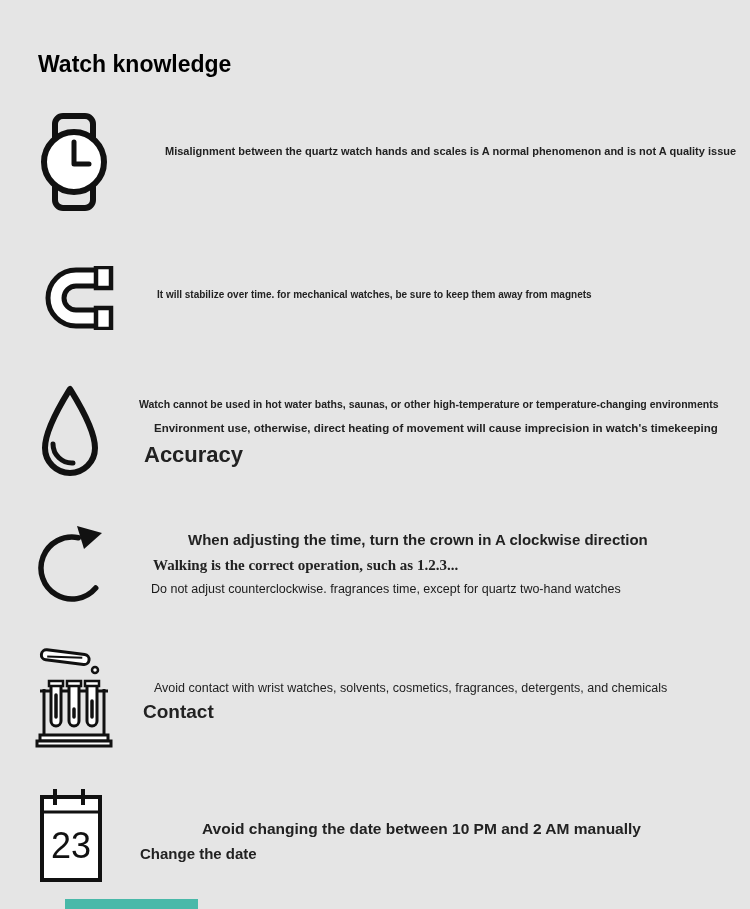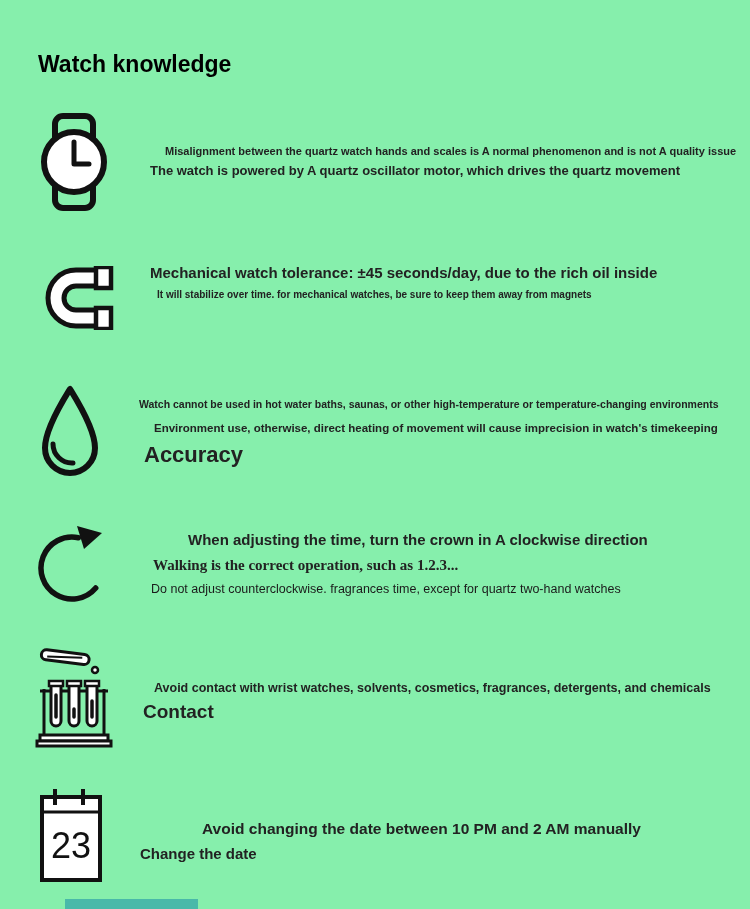--- a/index.html
+++ b/index.html
@@ -1,16 +1,16 @@
 <!DOCTYPE html>
 <html><head>
 <meta charset="utf-8">
 <style>
   html,body{margin:0;padding:0;background:#fff;}
-  .page{position:relative;width:750px;height:909px;background:#86efac;overflow:hidden;
+  .page{position:relative;width:750px;height:909px;background:#e5e5e5;overflow:hidden;
         font-family:"Liberation Sans","DejaVu Sans",sans-serif;color:#222;}
   .abs{position:absolute;white-space:nowrap;line-height:1.2;}
   .title{left:38px;top:36px;font-size:23px;font-weight:700;color:#000;}
 
   .icon{position:absolute;}
   .icon-watch{left:38px;top:112px;width:72px;height:100px;}
   .icon-magnet{left:40px;top:266px;width:74px;height:64px;}
   .icon-drop{left:36px;top:383px;width:68px;height:98px;}
   .icon-arrow{left:38px;top:518px;width:72px;height:90px;}
   .icon-tubes{left:34px;top:645px;width:80px;height:104px;}
@@ -24,21 +24,21 @@
   .s2l3{left:148px;top:313px;font-size:12px;font-weight:400;color:#1a1a1a;}
 
   .s3l1{left:139px;top:398px;font-size:10.5px;font-weight:700;}
   .s3l2{left:154px;top:422px;font-size:11.5px;font-weight:700;}
   .s3l3{left:144px;top:442px;font-size:22px;font-weight:700;}
 
   .s4l1{left:188px;top:531px;font-size:15px;font-weight:700;}
   .s4l2{left:153px;top:556px;font-size:15px;font-weight:700;font-family:Liberation Serif, serif;}
   .s4l3{left:151px;top:582px;font-size:12.5px;font-weight:400;color:#1a1a1a;}
 
-  .s5l1{left:154px;top:681px;font-size:12.5px;font-weight:700;text-align:center;}
+  .s5l1{left:154px;top:681px;font-size:12.5px;font-weight:400;text-align:center;}
   .s5l2{left:143px;top:701px;font-size:19px;font-weight:700;}
 
   .s6l1{left:202px;top:820px;font-size:15.5px;font-weight:700;}
   .s6l2{left:140px;top:845px;font-size:15px;font-weight:700;}
 
   .accent-bar{position:absolute;left:65px;top:899px;width:133px;height:10px;background:#49b9a9;}
   svg{display:block;}
 </style>
 </head>
 <body>
@@ -46,28 +46,26 @@
 <div class="page">
 
   <h1 class="abs title">Watch knowledge</h1>
 
   <svg class="icon icon-watch" viewBox="0 0 72 100" fill="none" stroke="#111">
     <rect x="17" y="4" width="38" height="92" rx="8" stroke-width="6"></rect>
     <circle cx="36" cy="50" r="30" fill="#fff" stroke-width="6"></circle>
     <path d="M36 30 L36 52 L51 52" stroke-width="5" stroke-linecap="round" stroke-linejoin="round"></path>
   </svg>
   <div class="abs s1l1">Misalignment between the quartz watch hands and scales is A normal phenomenon and is not A quality issue</div>
-  <div class="abs s1l2">The watch is powered by A quartz oscillator motor, which drives the quartz movement</div>
 
   <svg class="icon icon-magnet" viewBox="0 0 74 64" fill="none" stroke="#111">
     <path d="M60 4 L36 4 A 28 28 0 0 0 36 60 L60 60 L60 44 L36 44 A 12 12 0 0 1 36 20 L60 20 Z" fill="#fff" stroke-width="5" stroke-linejoin="round"></path>
     <rect x="56" y="1" width="15" height="21" fill="#fff" stroke-width="4.5"></rect>
     <rect x="56" y="42" width="15" height="21" fill="#fff" stroke-width="4.5"></rect>
   </svg>
-  <div class="abs s2l1">Mechanical watch tolerance: ±45 seconds/day, due to the rich oil inside</div>
   <div class="abs s2l2">It will stabilize over time. for mechanical watches, be sure to keep them away from magnets</div>
 
   <svg class="icon icon-drop" viewBox="0 0 68 98" fill="none" stroke="#111">
     <path d="M34 6 C 31 11 9 45 9 65 A 25 25 0 0 0 59 65 C 59 45 37 11 34 6 Z" stroke-width="6" stroke-linejoin="round"></path>
     <path d="M17 61 A 19 19 0 0 0 37 80" stroke-width="5" stroke-linecap="round"></path>
   </svg>
   <div class="abs s3l1">Watch cannot be used in hot water baths, saunas, or other high-temperature or temperature-changing environments</div>
   <div class="abs s3l2">Environment use, otherwise, direct heating of movement will cause imprecision in watch's timekeeping</div>
   <div class="abs s3l3">Accuracy</div>
 

